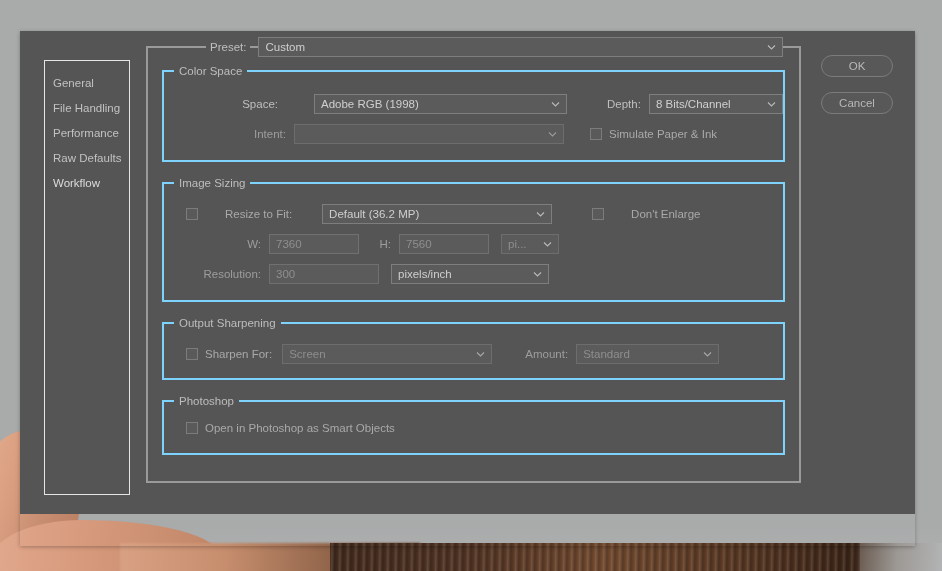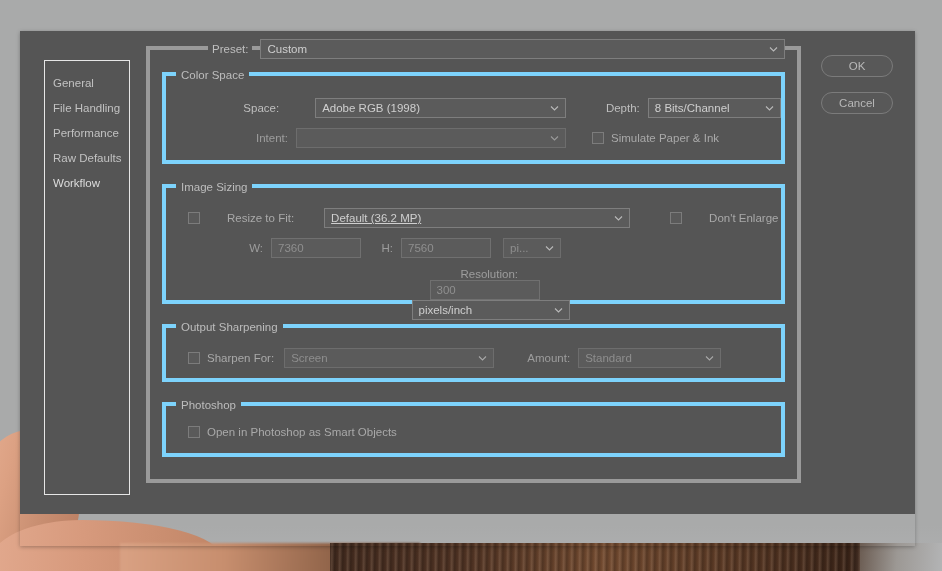--- a/index.html
+++ b/index.html
@@ -131,21 +131,21 @@
 
   
   #main-pane {
     margin-left: 16px;
     width: 655px;
     position: relative;
   }
 
   
   .grp {
-    border: 4px solid #7dd3fc;
+    border: 2px solid #7dd3fc;
     box-sizing: border-box;
     position: relative;
     margin: 0;
     padding: 0;
   }
   .grp > .grp-legend {
     position: absolute;
     top: -7px;
     left: 10px;
     background: #555555;
@@ -366,21 +366,21 @@
             <span class="cbox-label">Simulate Paper &amp; Ink</span>
           </div>
         </div>
 
         <div class="grp section" id="sec-image-sizing">
           <span class="grp-legend">Image Sizing</span>
 
           <div class="row" style="padding-left:22px;gap:20px;">
             <span class="cbox"></span>
             <span class="cbox-label" style="margin-right:10px;">Resize to Fit:</span>
-            <div class="select" style="width:306px;text-decoration:underline;">
+            <div class="select" style="width:230px;">
               <span>Default  (36.2 MP)</span>
               <span class="chev">
                 <svg width="9" height="9" viewBox="0 0 9 9">
                     <path d="M1 3 L4.5 6.5 L8 3" fill="none" stroke="#b9b9b9" stroke-width="1.1"></path>
                   </svg>
               </span>
             </div>
             <span class="cbox" style="margin-left:20px;"></span>
             <span class="cbox-label">Don't Enlarge</span>
           </div>
@@ -397,21 +397,21 @@
             <div class="select dim" style="width:58px; margin-left:12px;">
               <span>pi...</span>
               <span class="chev">
                 <svg width="9" height="9" viewBox="0 0 9 9">
                     <path d="M1 3 L4.5 6.5 L8 3" fill="none" stroke="#b9b9b9" stroke-width="1.1"></path>
                   </svg>
               </span>
             </div>
           </div>
 
-          <div class="row" style="padding-left:22px;flex-direction:column;">
+          <div class="row" style="padding-left:22px;">
             <span class="lbl lbl-dim" style="width:75px; margin-right:8px;">Resolution:</span>
             <div class="textinput" style="width:110px;">
               <span>300</span>
             </div>
             <div class="select" style="width:158px; margin-left:12px;">
               <span>pixels/inch</span>
               <span class="chev">
                 <svg width="9" height="9" viewBox="0 0 9 9">
                     <path d="M1 3 L4.5 6.5 L8 3" fill="none" stroke="#b9b9b9" stroke-width="1.1"></path>
                   </svg>

